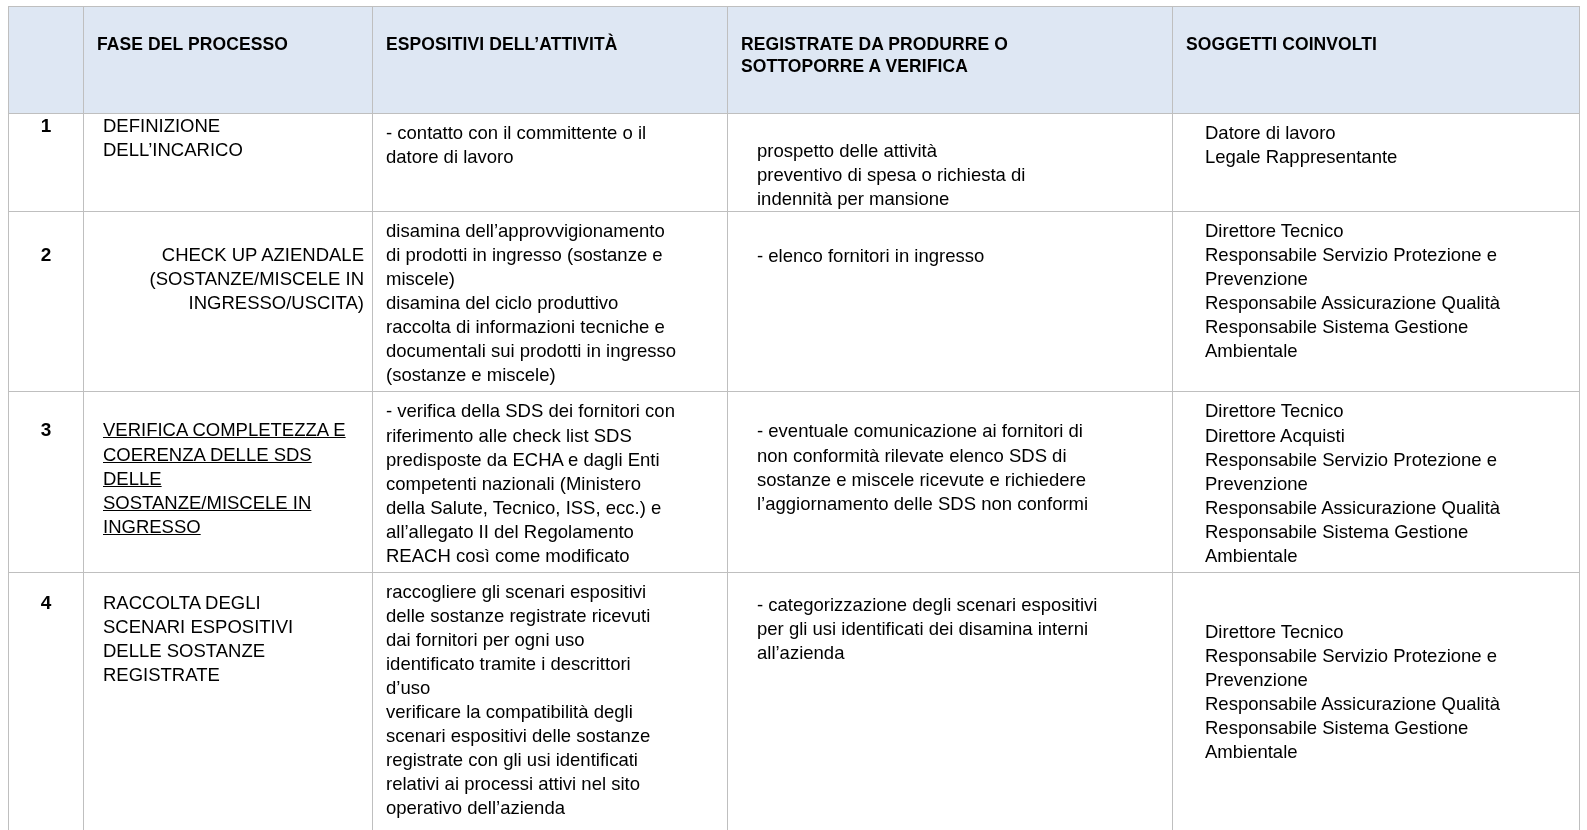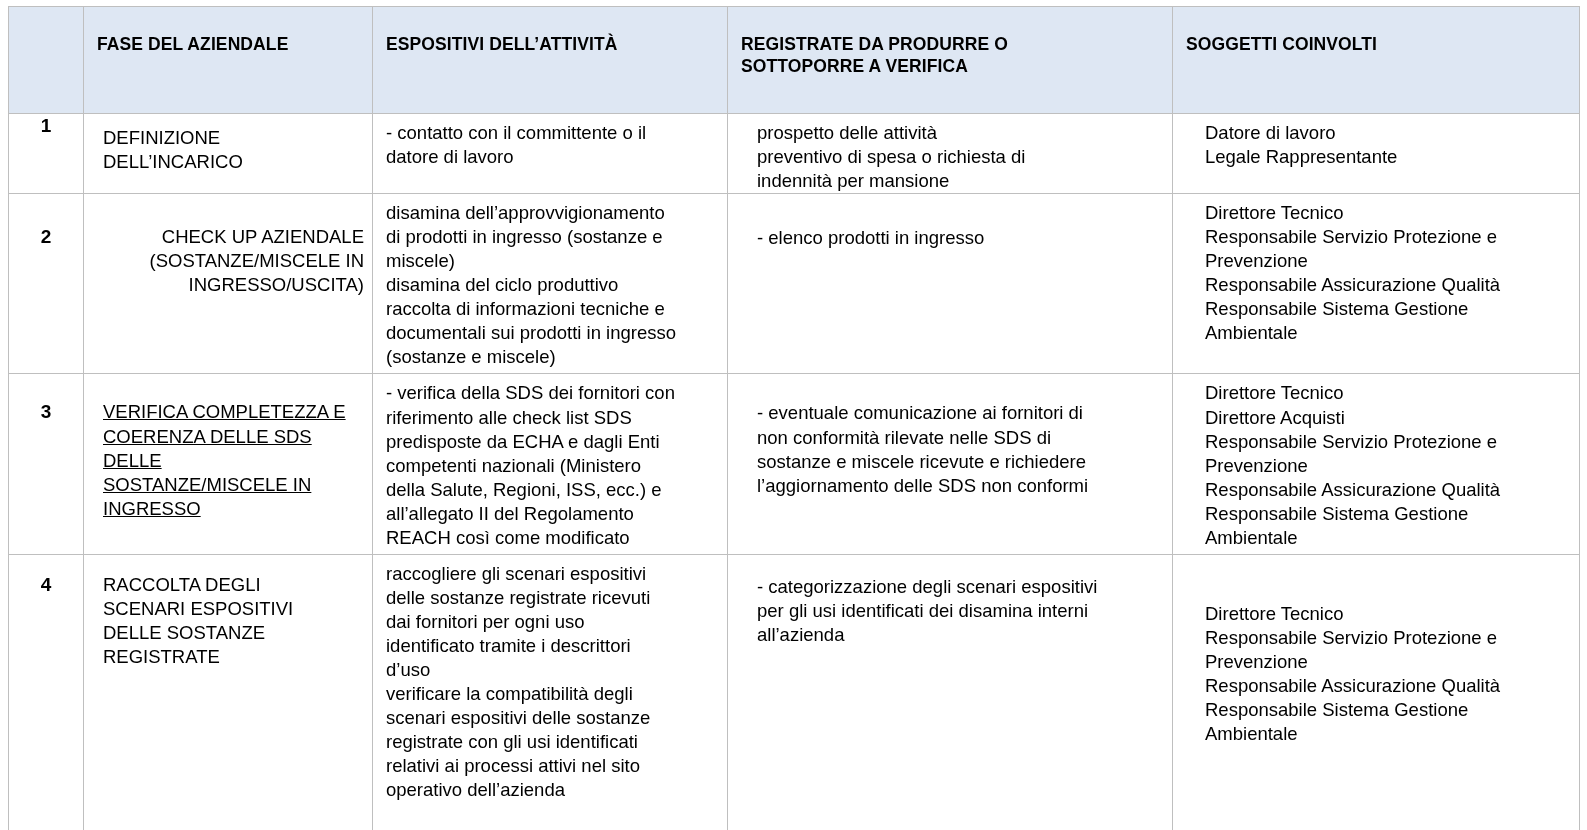--- a/index.html
+++ b/index.html
@@ -103,24 +103,24 @@
   td.sogg-cell {
     width: 407px;
     vertical-align: middle;
   }
   td.sogg-cell .cell {
     padding: 0 10px 0 32px;
   }
 
   
   tr.row-1 td.doc-cell { vertical-align: top; }
-  tr.row-1 td.doc-cell .cell { padding-top: 7px; }
+  tr.row-1 td.doc-cell .cell { padding-top: 25px; }
   tr.row-1 td.sogg-cell { vertical-align: top; }
   tr.row-1 td.sogg-cell .cell { padding-top: 7px; }
-  tr.row-1 td.fase-cell .cell { padding-top: 12px; }
+  tr.row-1 td.fase-cell .cell { padding-top: 0; }
 
   tr.row-2 td.sogg-cell { vertical-align: top; }
   tr.row-2 td.sogg-cell .cell { padding-top: 7px; }
   tr.row-2 td.doc-cell { vertical-align: top; }
   tr.row-2 td.doc-cell .cell { padding-top: 32px; }
   tr.row-2 td.fase-cell { vertical-align: top; text-align: right; }
   tr.row-2 td.fase-cell .cell { padding-top: 31px; }
   tr.row-2 td.num-cell { vertical-align: top; }
   tr.row-2 td.num-cell .cell { padding-top: 31px; }
 
@@ -156,21 +156,21 @@
       <col style="width:75px">
       <col style="width:289px">
       <col style="width:355px">
       <col style="width:445px">
       <col style="width:407px">
     </colgroup>
     <thead>
       <tr>
         <th class="hdr-num"></th>
         <th class="hdr-fase">
-          <span class="hdr-text">FASE DEL AZIENDALE</span>
+          <span class="hdr-text">FASE DEL PROCESSO</span>
         </th>
         <th>
           <span class="hdr-text">ESPOSITIVI DELL’ATTIVITÀ</span>
         </th>
         <th>
           <span class="hdr-text">REGISTRATE DA PRODURRE O
 SOTTOPORRE A VERIFICA</span>
         </th>
         <th>
           <span class="hdr-text">SOGGETTI COINVOLTI</span>
@@ -212,21 +212,21 @@
         <td class="desc-cell">
           <span class="cell">disamina dell’approvvigionamento
 di prodotti in ingresso (sostanze e
 miscele)
 disamina del ciclo produttivo
 raccolta di informazioni tecniche e
 documentali sui prodotti in ingresso
 (sostanze e miscele)</span>
         </td>
         <td class="doc-cell">
-          <span class="cell">- elenco prodotti in ingresso</span>
+          <span class="cell">- elenco fornitori in ingresso</span>
         </td>
         <td class="sogg-cell">
           <span class="cell">Direttore Tecnico
 Responsabile Servizio Protezione e
 Prevenzione
 Responsabile Assicurazione Qualità
 Responsabile Sistema Gestione
 Ambientale</span>
         </td>
       </tr>
@@ -239,27 +239,27 @@
 COERENZA DELLE SDS
 DELLE
 SOSTANZE/MISCELE IN
 INGRESSO</span>
         </td>
         <td class="desc-cell">
           <span class="cell">- verifica della SDS dei fornitori con
 riferimento alle check list SDS
 predisposte da ECHA e dagli Enti
 competenti nazionali (Ministero
-della Salute, Regioni, ISS, ecc.) e
+della Salute, Tecnico, ISS, ecc.) e
 all’allegato II del Regolamento
 REACH così come modificato</span>
         </td>
         <td class="doc-cell">
           <span class="cell">- eventuale comunicazione ai fornitori di
-non conformità rilevate nelle SDS di
+non conformità rilevate elenco SDS di
 sostanze e miscele ricevute e richiedere
 l’aggiornamento delle SDS non conformi</span>
         </td>
         <td class="sogg-cell">
           <span class="cell">Direttore Tecnico
 Direttore Acquisti
 Responsabile Servizio Protezione e
 Prevenzione
 Responsabile Assicurazione Qualità
 Responsabile Sistema Gestione

